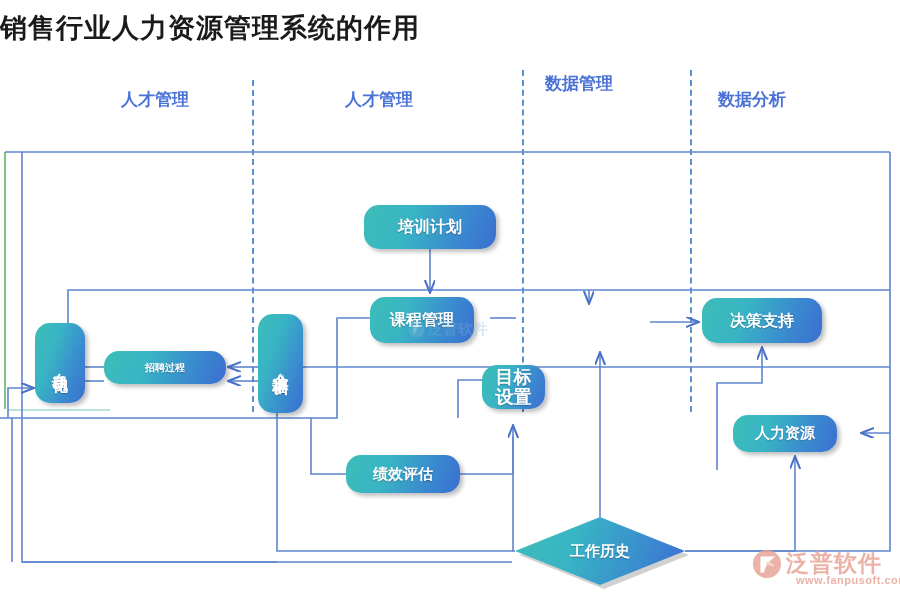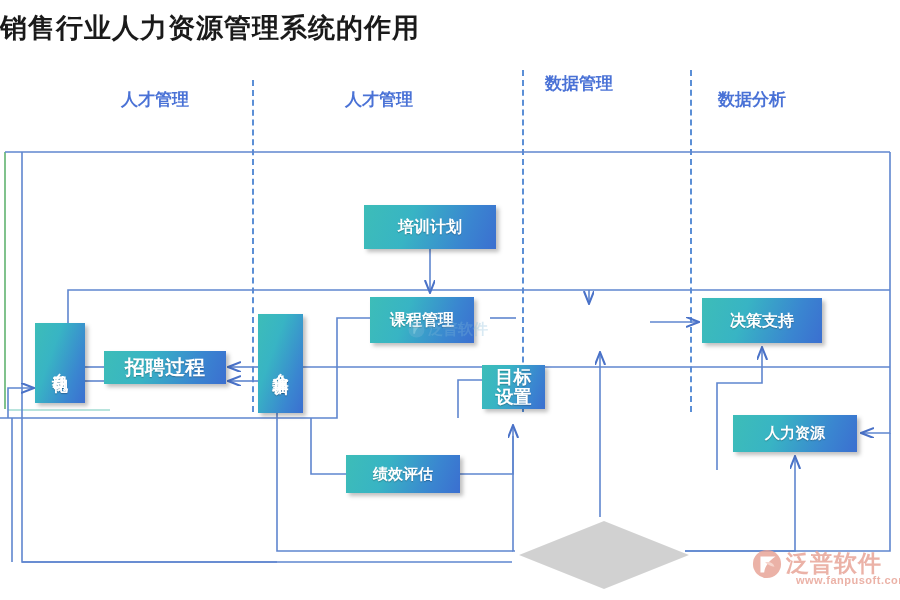--- a/index.html
+++ b/index.html
@@ -33,20 +33,21 @@
   
   .node{
     position:absolute;
     background:linear-gradient(110deg,#3dbdb8 0%,#38b4c4 35%,#3a86d0 75%,#3b6fd0 100%);
     box-shadow:3px 3px 4px rgba(0,0,0,.25);
     display:flex;align-items:center;justify-content:center;
     color:#ffffff;font-weight:bold;text-align:center;
     font-family:"Liberation Serif","DejaVu Serif",serif;
     text-shadow:0 1px 1px rgba(0,0,0,.25);
     line-height:1.12;
+    border-radius:15px;
   }
   .node.vertical{
     writing-mode:vertical-rl;text-orientation:upright;letter-spacing:2px;
   }
 
   
   .diamond{
     position:absolute;
     background:linear-gradient(110deg,#3dbdb8 0%,#38b4c4 35%,#3a86d0 78%,#3b6fd0 100%);
     clip-path:polygon(50% 0%,100% 50%,50% 100%,0% 50%);
@@ -160,21 +161,21 @@
       <path d="M685,551 L890,551 L890,433"></path>
 
       <path d="M12,418 L12,562"></path>
     </g>
   </svg>
 
   <div class="node vertical" style="left:35px;top:323px;width:50px;height:80px;font-size:16px;">
     <span>自动化</span>
   </div>
 
-  <div class="node" style="left:104px;top:351px;width:122px;height:33px;font-size:20px;">
+  <div class="node" style="left:104px;top:351px;width:122px;height:33px;font-size:10px;">
     <span>招聘过程</span>
   </div>
 
   <div class="node vertical" style="left:258px;top:314px;width:45px;height:99px;font-size:16px;">
     <span>企业培训</span>
   </div>
 
   <div class="node" style="left:364px;top:205px;width:132px;height:44px;font-size:16px;">
     <span>培训计划</span>
   </div>
@@ -190,25 +191,28 @@
   </div>
 
   <div class="node" style="left:702px;top:298px;width:120px;height:45px;font-size:16px;">
     <span>决策支持</span>
   </div>
 
   <div class="node" style="left:346px;top:455px;width:114px;height:38px;font-size:15px;">
     <span>绩效评估</span>
   </div>
 
-  <div class="node" style="left:733px;top:415px;width:124px;height:37px;font-size:15px;">
+  <div class="node" style="left:733px;top:415px;width:104px;height:37px;font-size:15px;">
     <span>人力资源</span>
   </div>
 
   <div class="diamond-shadow" style="left:519px;top:521px;width:170px;height:68px;"></div>
+  <div class="diamond" style="left:515px;top:517px;width:170px;height:68px;">
+    <span>工作历史</span>
+  </div>
 
   <div class="center-wm" style="left:408px;top:320px;">
     <svg width="17" height="17" viewBox="0 0 32 32">
       <circle cx="16" cy="16" r="15" fill="#7fb8d8"></circle>
       <path d="M10,9 L24,9 C18,13 14,17 13,24 L10,24 Z" fill="#ffffff"></path>
     </svg>
     <span class="wm-text2">泛普软件</span>
   </div>
 
   <div class="watermark" style="left:752px;top:548px;">

